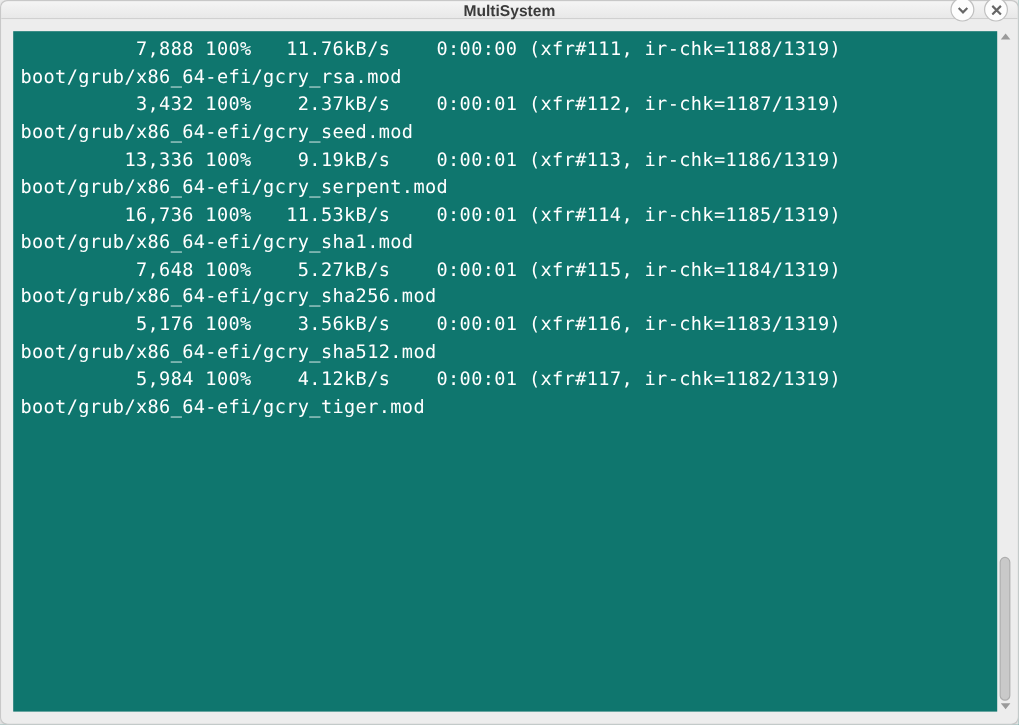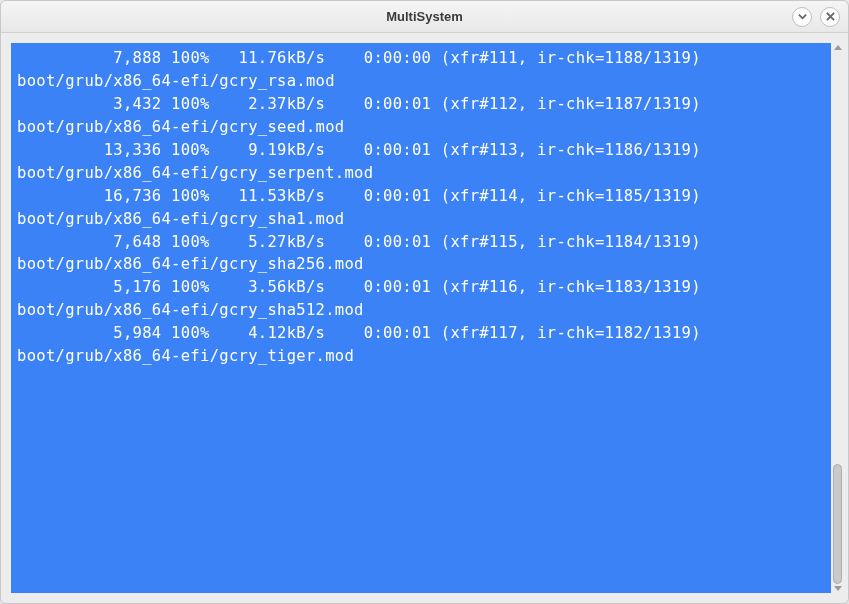--- a/index.html
+++ b/index.html
@@ -18,21 +18,21 @@
       width: 849px;
       height: 604px;
       background: #ededed;
       border: 1px solid #c8c8c8;
       border-radius: 6px;
       display: flex;
       flex-direction: column;
       box-shadow: 0 2px 8px rgba(0,0,0,0.15);
     }
     .titlebar {
-      height: 32px;
+      height: 15px;
       background: linear-gradient(to bottom, #f5f5f5, #e8e8e8);
       border-bottom: 1px solid #d0d0d0;
       display: flex;
       align-items: center;
       justify-content: center;
       position: relative;
       border-radius: 6px 6px 0 0;
     }
     .title {
       font-size: 13px;
@@ -70,21 +70,21 @@
     }
     .terminal-frame {
       flex: 1;
       padding: 10px 4px 10px 10px;
       background: #ededed;
       display: flex;
       border-radius: 0 0 6px 6px;
     }
     .terminal {
       flex: 1;
-      background: #3b82f6;
+      background: #0f766e;
       color: #ffffff;
       font-family: "DejaVu Sans Mono", "Liberation Mono", "Consolas", monospace;
       font-size: 15.5px;
       line-height: 1.48;
       padding: 4px 6px;
       overflow: hidden;
       white-space: pre-wrap;
       word-break: break-all;
       letter-spacing: 0.3px;
     }

